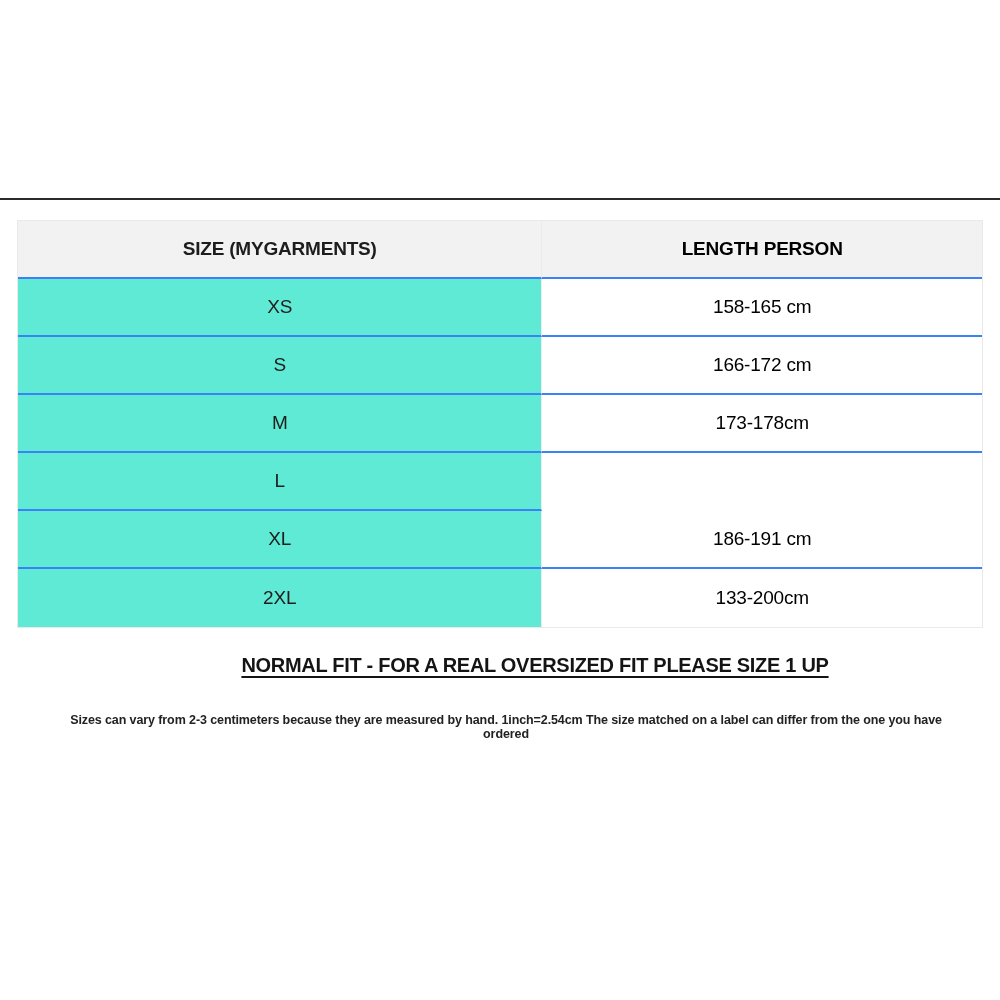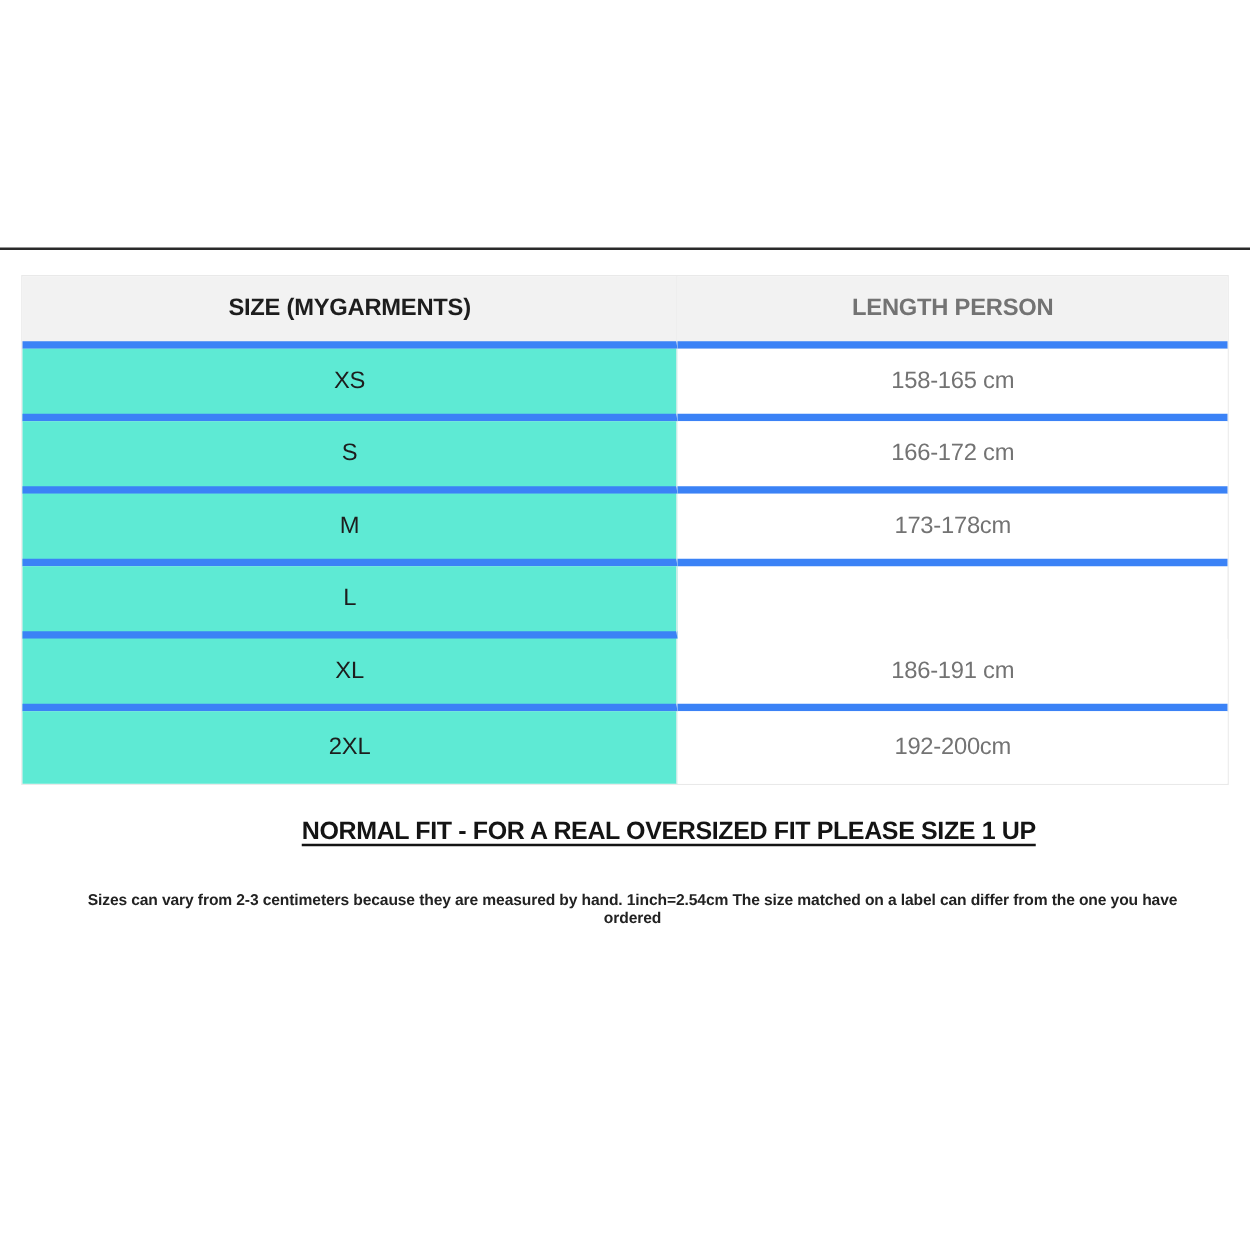--- a/index.html
+++ b/index.html
@@ -35,33 +35,33 @@
     display: grid;
     grid-template-columns: 54.4% 45.6%;
   }
   .cell {
     height: 58px;
     display: flex;
     align-items: center;
     justify-content: center;
     font-size: 19px;
     letter-spacing: -0.2px;
-    border-bottom: 6px solid #3b82f6;
+    border-bottom: 2px solid #3b82f6;
     color: #1d1d1d;
   }
   .chart-row:last-child .cell { border-bottom: none; }
   .cell.col1 {
     background: #5eead4;
     border-right: 1px solid #ececec;
     font-weight: 400;
   }
   .cell.col2 {
     background: #ffffff;
     font-weight: 400;
-    color: #737373;
+    color: #000000;
   }
   .chart-row.header .cell {
     background: #f2f2f2;
     font-weight: 700;
     font-size: 19px;
   }
 
   .fit-heading {
     position: absolute;
     top: 654px;
@@ -115,21 +115,21 @@
   </div>
   <div class="chart-row">
     <div class="cell col1">L</div>
   </div>
   <div class="chart-row">
     <div class="cell col1">XL</div>
     <div class="cell col2">186-191 cm</div>
   </div>
   <div class="chart-row">
     <div class="cell col1">2XL</div>
-    <div class="cell col2">192-200cm</div>
+    <div class="cell col2">133-200cm</div>
   </div>
 </div>
 
 <div class="fit-heading">NORMAL FIT - FOR A REAL OVERSIZED FIT PLEASE SIZE 1 UP</div>
 
 <div class="disclaimer">
   <div class="line">Sizes can vary from 2-3 centimeters because they are measured by hand. 1inch=2.54cm The size matched on a label can differ from the one you have</div>
   <div class="line">ordered</div>
 </div>
 

